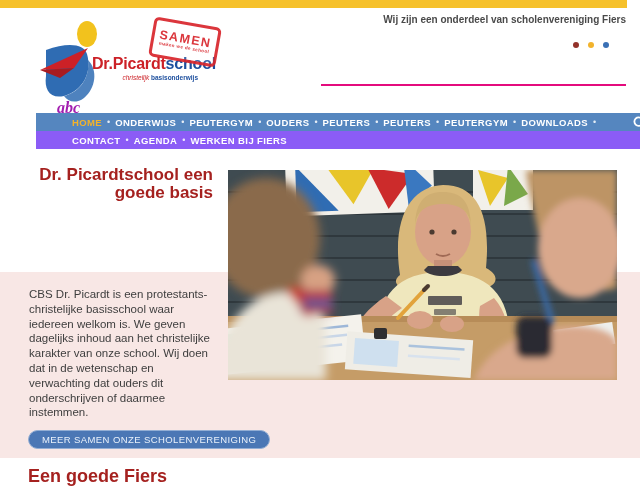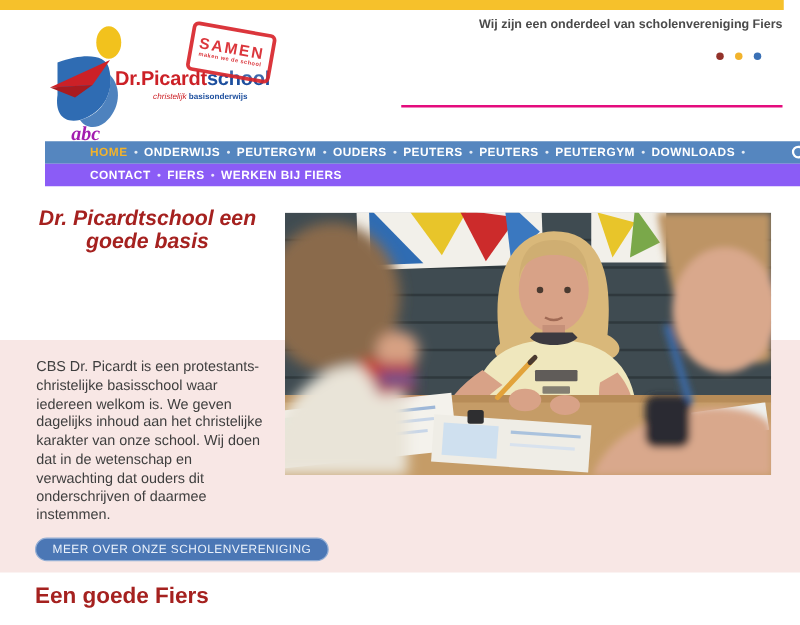--- a/index.html
+++ b/index.html
@@ -47,22 +47,22 @@
   .nav-row1{background:#5586bf;}
   .nav-row2{background:#8b5cf6;}
   .nav-item{color:#ffffff;font-weight:bold;font-size:9.5px;letter-spacing:.4px;
     text-decoration:none;white-space:nowrap;cursor:pointer;}
   .nav-item.active{color:#f2b32c;}
   .nav-sep{color:rgba(255,255,255,.85);font-size:9px;margin:0 5px;}
   .search-btn{position:absolute;right:28px;top:3px;width:16px;height:14px;cursor:pointer;
     display:flex;align-items:center;justify-content:center;background:transparent;border:none;padding:0;}
 
   
-  .hero-heading{position:absolute;left:23px;top:166px;width:190px;text-align:center;
-    font-size:17px;line-height:18px;font-weight:bold;color:#a5211f;font-style:italic;}
+  .hero-heading{position:absolute;left:23px;top:166px;width:190px;text-align:right;
+    font-size:17px;line-height:18px;font-weight:bold;color:#a5211f;}
 
   .pink-panel{position:absolute;left:0;top:272px;width:640px;height:186px;background:#f8e7e5;}
 
   .hero-photo{position:absolute;left:228px;top:170px;width:389px;height:210px;overflow:hidden;}
 
   .intro-text{position:absolute;left:28px;top:286px;width:188px;
     font-size:11.5px;line-height:14.8px;color:#3e3e3e;}
 
   .cta-button{position:absolute;left:28px;top:430px;height:19px;line-height:17px;
     padding:0 13px;border-radius:10px;background:#4b77b5;border:1px solid #93aed4;
@@ -122,21 +122,21 @@
     <a class="nav-item">PEUTERS</a>
     <span class="nav-sep">•</span>
     <a class="nav-item">PEUTERGYM</a>
     <span class="nav-sep">•</span>
     <a class="nav-item">DOWNLOADS</a>
     <span class="nav-sep">•</span>
   </div>
   <div class="nav-row nav-row2">
     <a class="nav-item">CONTACT</a>
     <span class="nav-sep">•</span>
-    <a class="nav-item">FIERS</a>
+    <a class="nav-item">AGENDA</a>
     <span class="nav-sep">•</span>
     <a class="nav-item">WERKEN BIJ FIERS</a>
   </div>
   <button class="search-btn">
     <svg width="14" height="14" viewBox="0 0 14 14">
       <circle cx="5.6" cy="5.6" r="4.2" fill="none" stroke="#ffffff" stroke-width="1.8"></circle>
       <line x1="8.8" y1="8.8" x2="12.6" y2="12.6" stroke="#ffffff" stroke-width="2" stroke-linecap="round"></line>
     </svg>
   </button>
 </nav>
@@ -233,15 +233,15 @@
       <ellipse cx="352" cy="78" rx="42" ry="50" fill="#d9a88c"></ellipse>
       <path d="M389,210 L246,210 C258,180 290,162 330,157 C362,153 386,162 389,172 Z" fill="#d9a88c"></path>
       <line x1="306" y1="92" x2="324" y2="152" stroke="#3a6fb5" stroke-width="5" stroke-linecap="round"></line>
       <rect x="288" y="146" width="36" height="42" rx="9" fill="#2c2c30"></rect>
     </g>
   </svg>
 </div>
 
 <p class="intro-text" style="margin:1px;">CBS Dr. Picardt is een protestants-christelijke basisschool waar iedereen welkom is. We geven dagelijks inhoud aan het christelijke karakter van onze school. Wij doen dat in de wetenschap en verwachting dat ouders dit onderschrijven of daarmee instemmen.</p>
 
-<button class="cta-button">MEER OVER ONZE SCHOLENVERENIGING</button>
+<button class="cta-button">MEER SAMEN ONZE SCHOLENVERENIGING</button>
 
 <h2 class="section-heading" style="margin:0;">Een goede Fiers</h2>
 
 </body></html>

